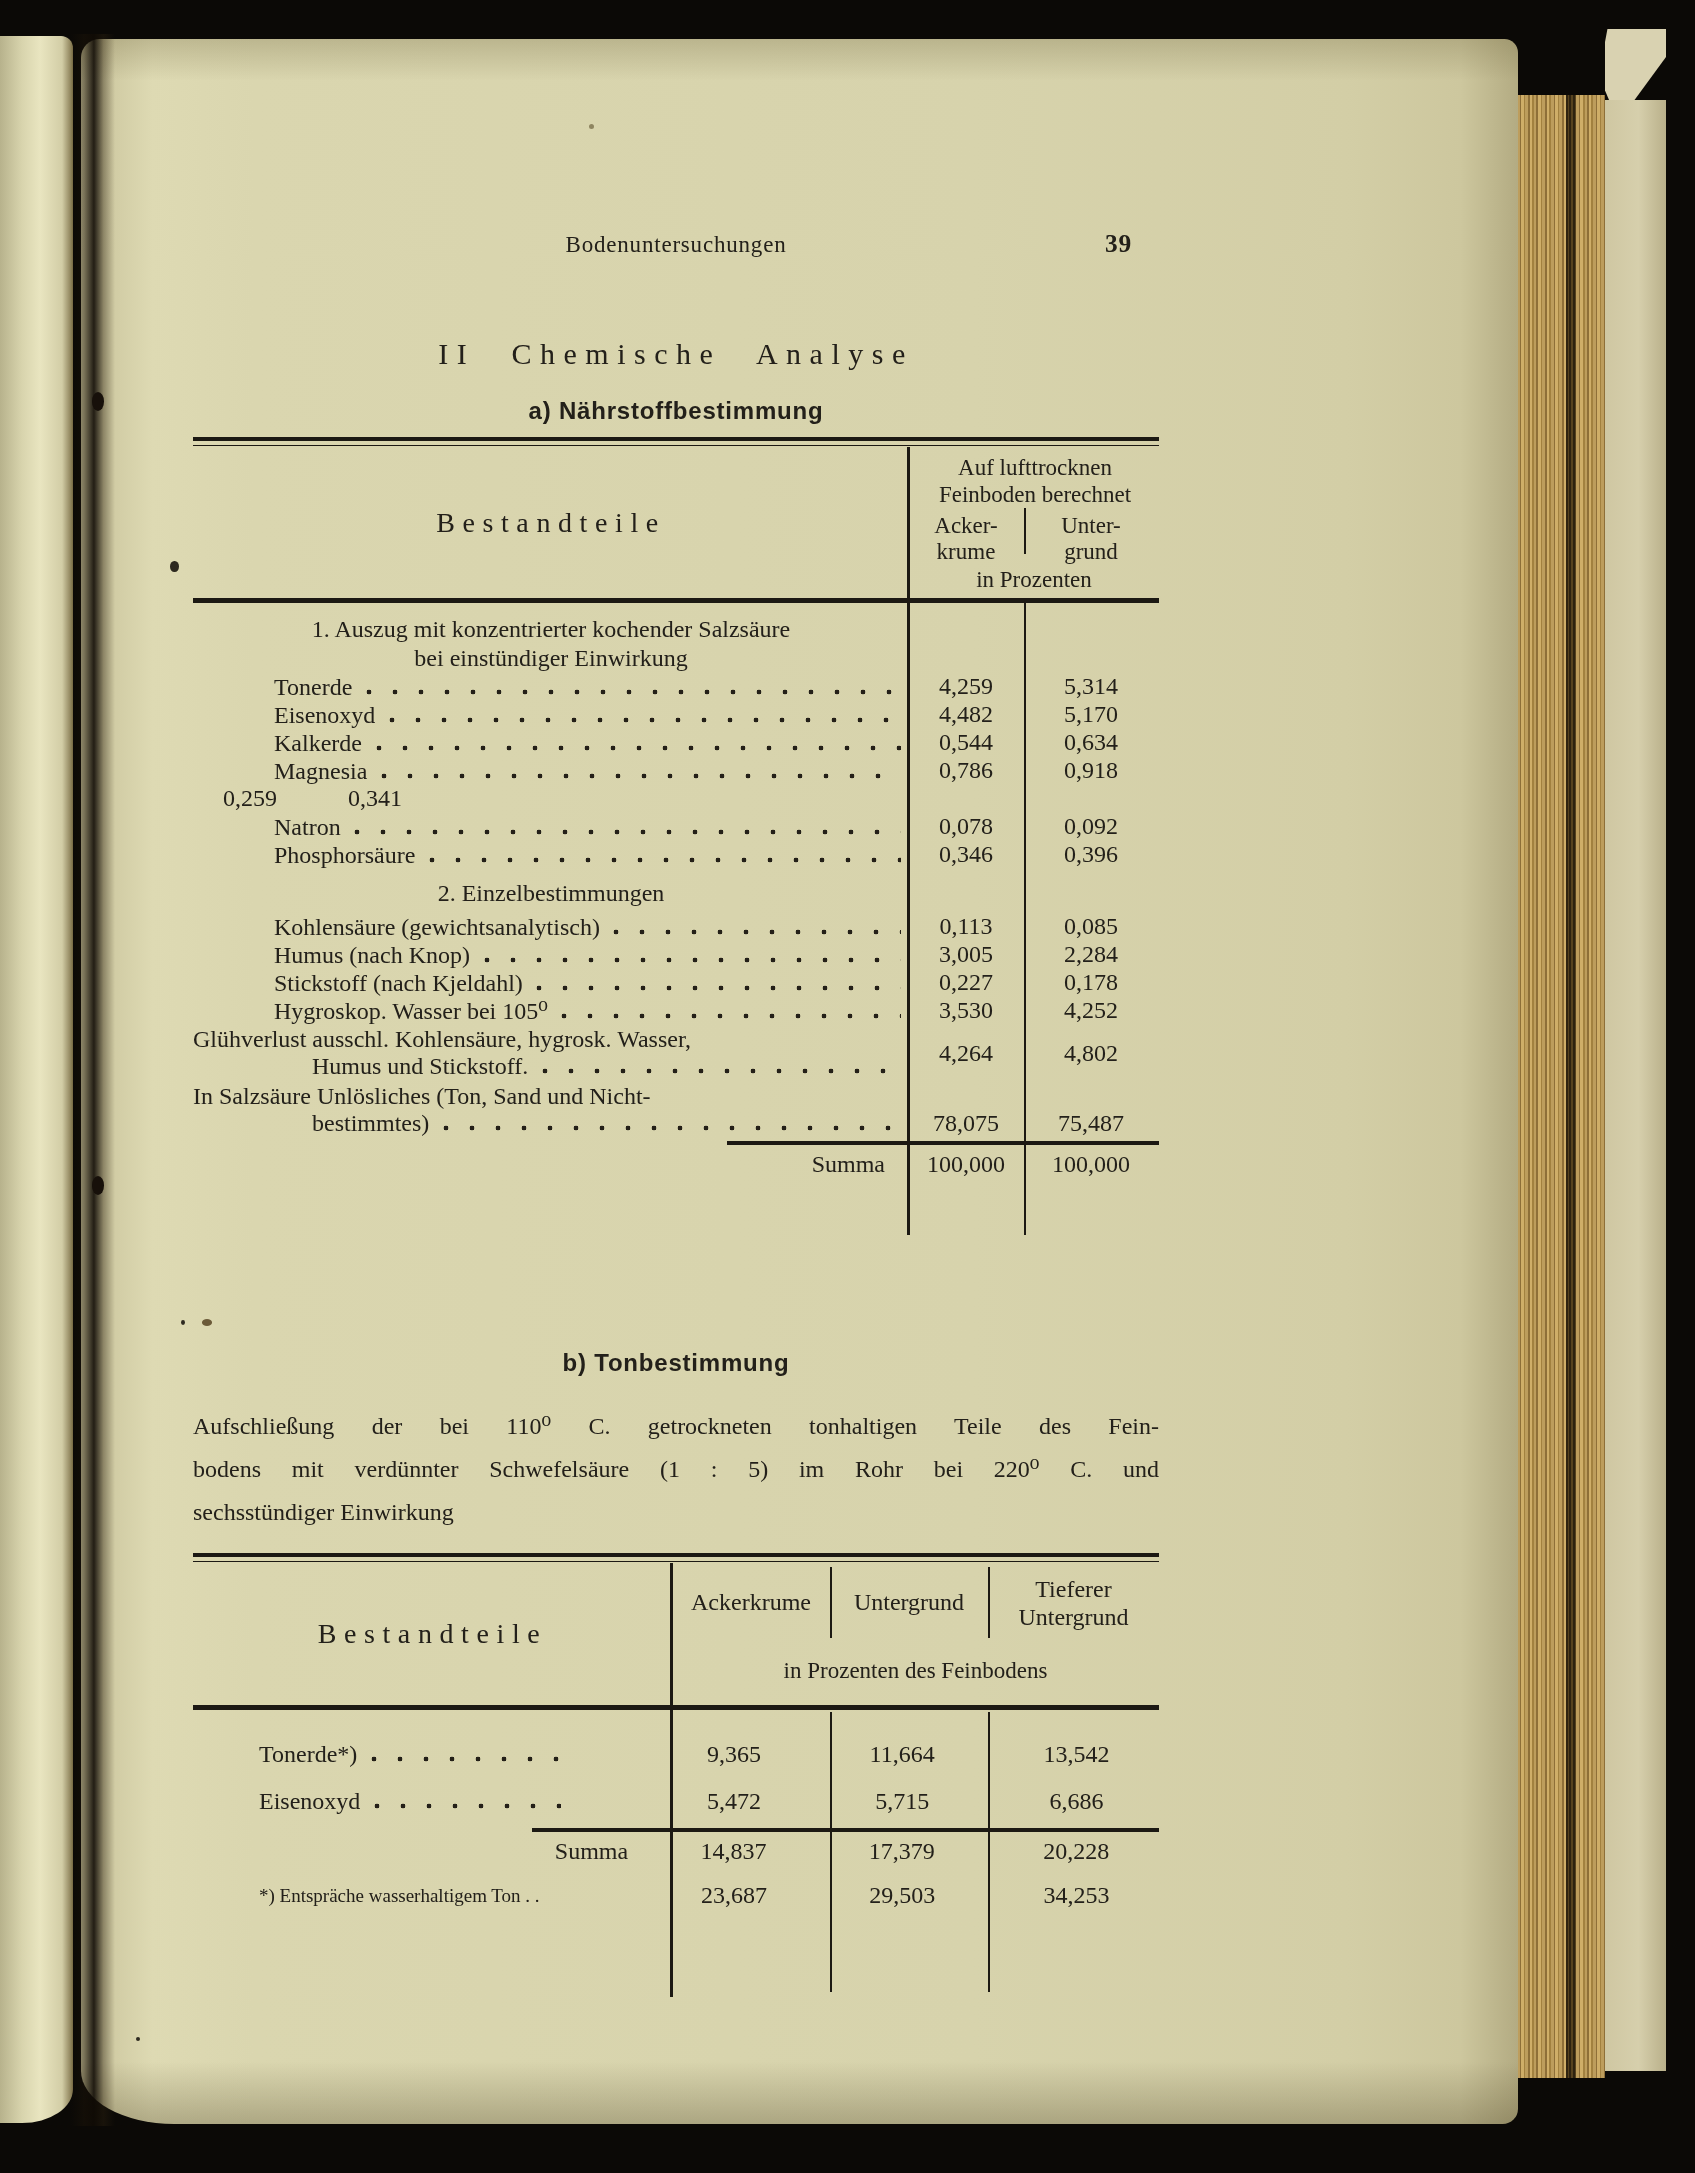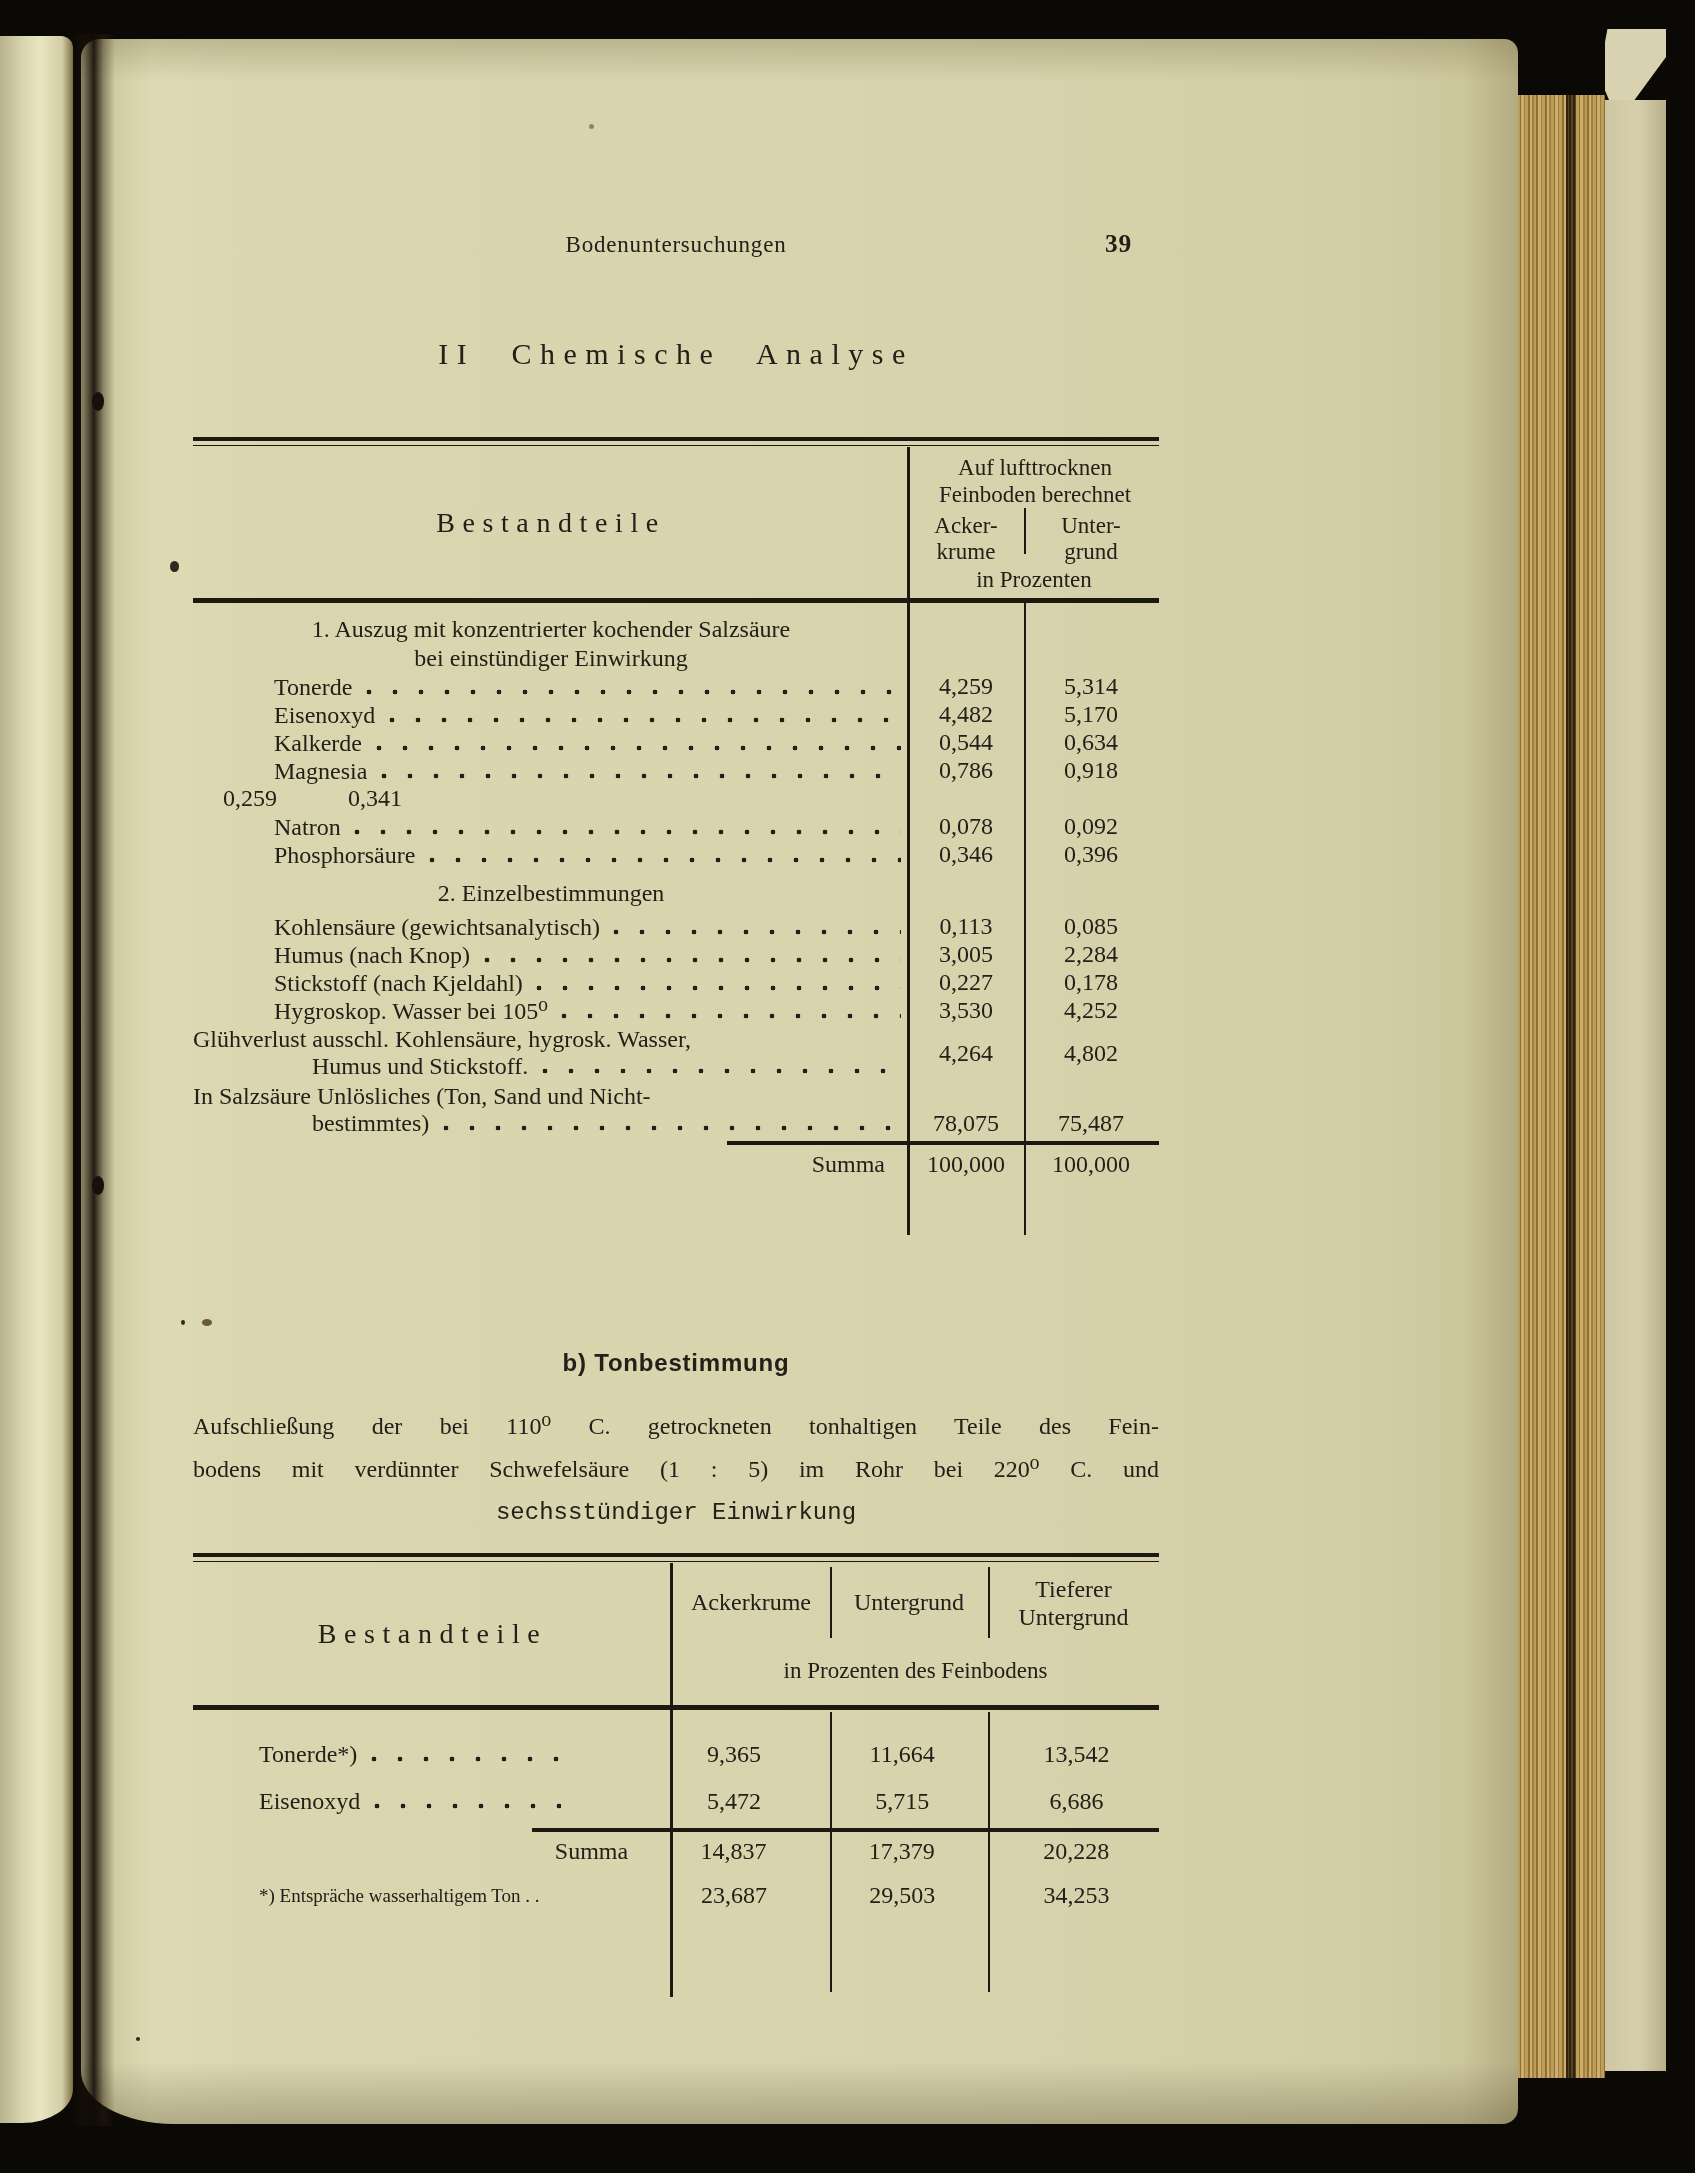--- a/index.html
+++ b/index.html
@@ -43,21 +43,21 @@
   
   .content{position:absolute;left:193px;top:0;width:966px;height:100%;z-index:2;}
   .abs{position:absolute;}
   .running-head{top:232px;left:0;width:100%;text-align:center;font-size:23px;letter-spacing:0.8px;}
   .page-num{top:229px;right:27px;font-size:25.4px;font-weight:600;letter-spacing:0.8px;}
   .main-title{top:337px;left:0;width:100%;text-align:center;font-size:30px;letter-spacing:8.5px;word-spacing:20.3px;}
   .sub-a{top:397px;left:0;width:100%;text-align:center;font-family:"Liberation Sans","DejaVu Sans",sans-serif;font-weight:bold;font-size:24px;letter-spacing:0.8px;}
   .sub-b{top:1349px;left:0;width:100%;text-align:center;font-family:"Liberation Sans","DejaVu Sans",sans-serif;font-weight:bold;font-size:24px;letter-spacing:0.8px;}
   .para{top:1405px;left:0;width:100%;font-size:24px;line-height:43px;}
   .para .jline{text-align:justify;text-align-last:justify;}
-  .para .cline{text-align:center;font-family:Liberation Mono, monospace;}
+  .para .cline{text-align:left;}
   .dbl{height:10.2px;background:linear-gradient(#1c1913 0 4.2px,rgba(0,0,0,0) 4.2px 7.6px,#1c1913 7.6px 9.3px,rgba(0,0,0,0) 9.3px);}
   .rule{height:5.1px;background:#1c1913;}
   .t1{top:437px;left:0;width:966px;height:831px;position:absolute;font-size:24px;}
   .t1-head{position:relative;height:151px;}
   .bestand{position:absolute;left:0;top:0;width:716px;height:100%;display:flex;align-items:center;justify-content:center;letter-spacing:7.6px;font-size:28px;}
   .t1 .spanner{position:absolute;left:719px;top:6.8px;width:246px;text-align:center;font-size:23px;line-height:27px;}
   .t1 .subcols{position:absolute;left:716px;top:66px;width:250px;display:flex;text-align:center;font-size:23px;line-height:26px;}
   .t1 .subcols .c1{width:114px;}
   .t1 .subcols .c2{width:136px;}
   .t1 .unit{position:absolute;left:716px;top:120px;width:250px;text-align:center;font-size:23px;}
@@ -116,20 +116,21 @@
 <div class="speck" style="left:202px;top:1319px;width:10.2px;height:6.8px;background:#6b5a38;"></div>
 <div class="speck" style="left:136px;top:2037px;width:4.2px;height:4.2px;"></div>
 <div class="speck" style="left:589px;top:124px;width:5.1px;height:5.1px;background:#8e8560;"></div>
 
 <div class="content">
 
   <div class="abs running-head">Bodenuntersuchungen</div>
   <div class="abs page-num">39</div>
 
   <div class="abs main-title">II Chemische Analyse</div>
+  <div class="abs sub-a">a) Nährstoffbestimmung</div>
 
   <div class="t1">
     <div class="dbl"></div>
 
     <div class="t1-head">
       <div class="bestand">Bestandteile</div>
       <div class="spanner">Auf lufttrocknen Feinboden berechnet</div>
       <div class="subcols">
         <div class="c1">
           <div>Acker-</div>

